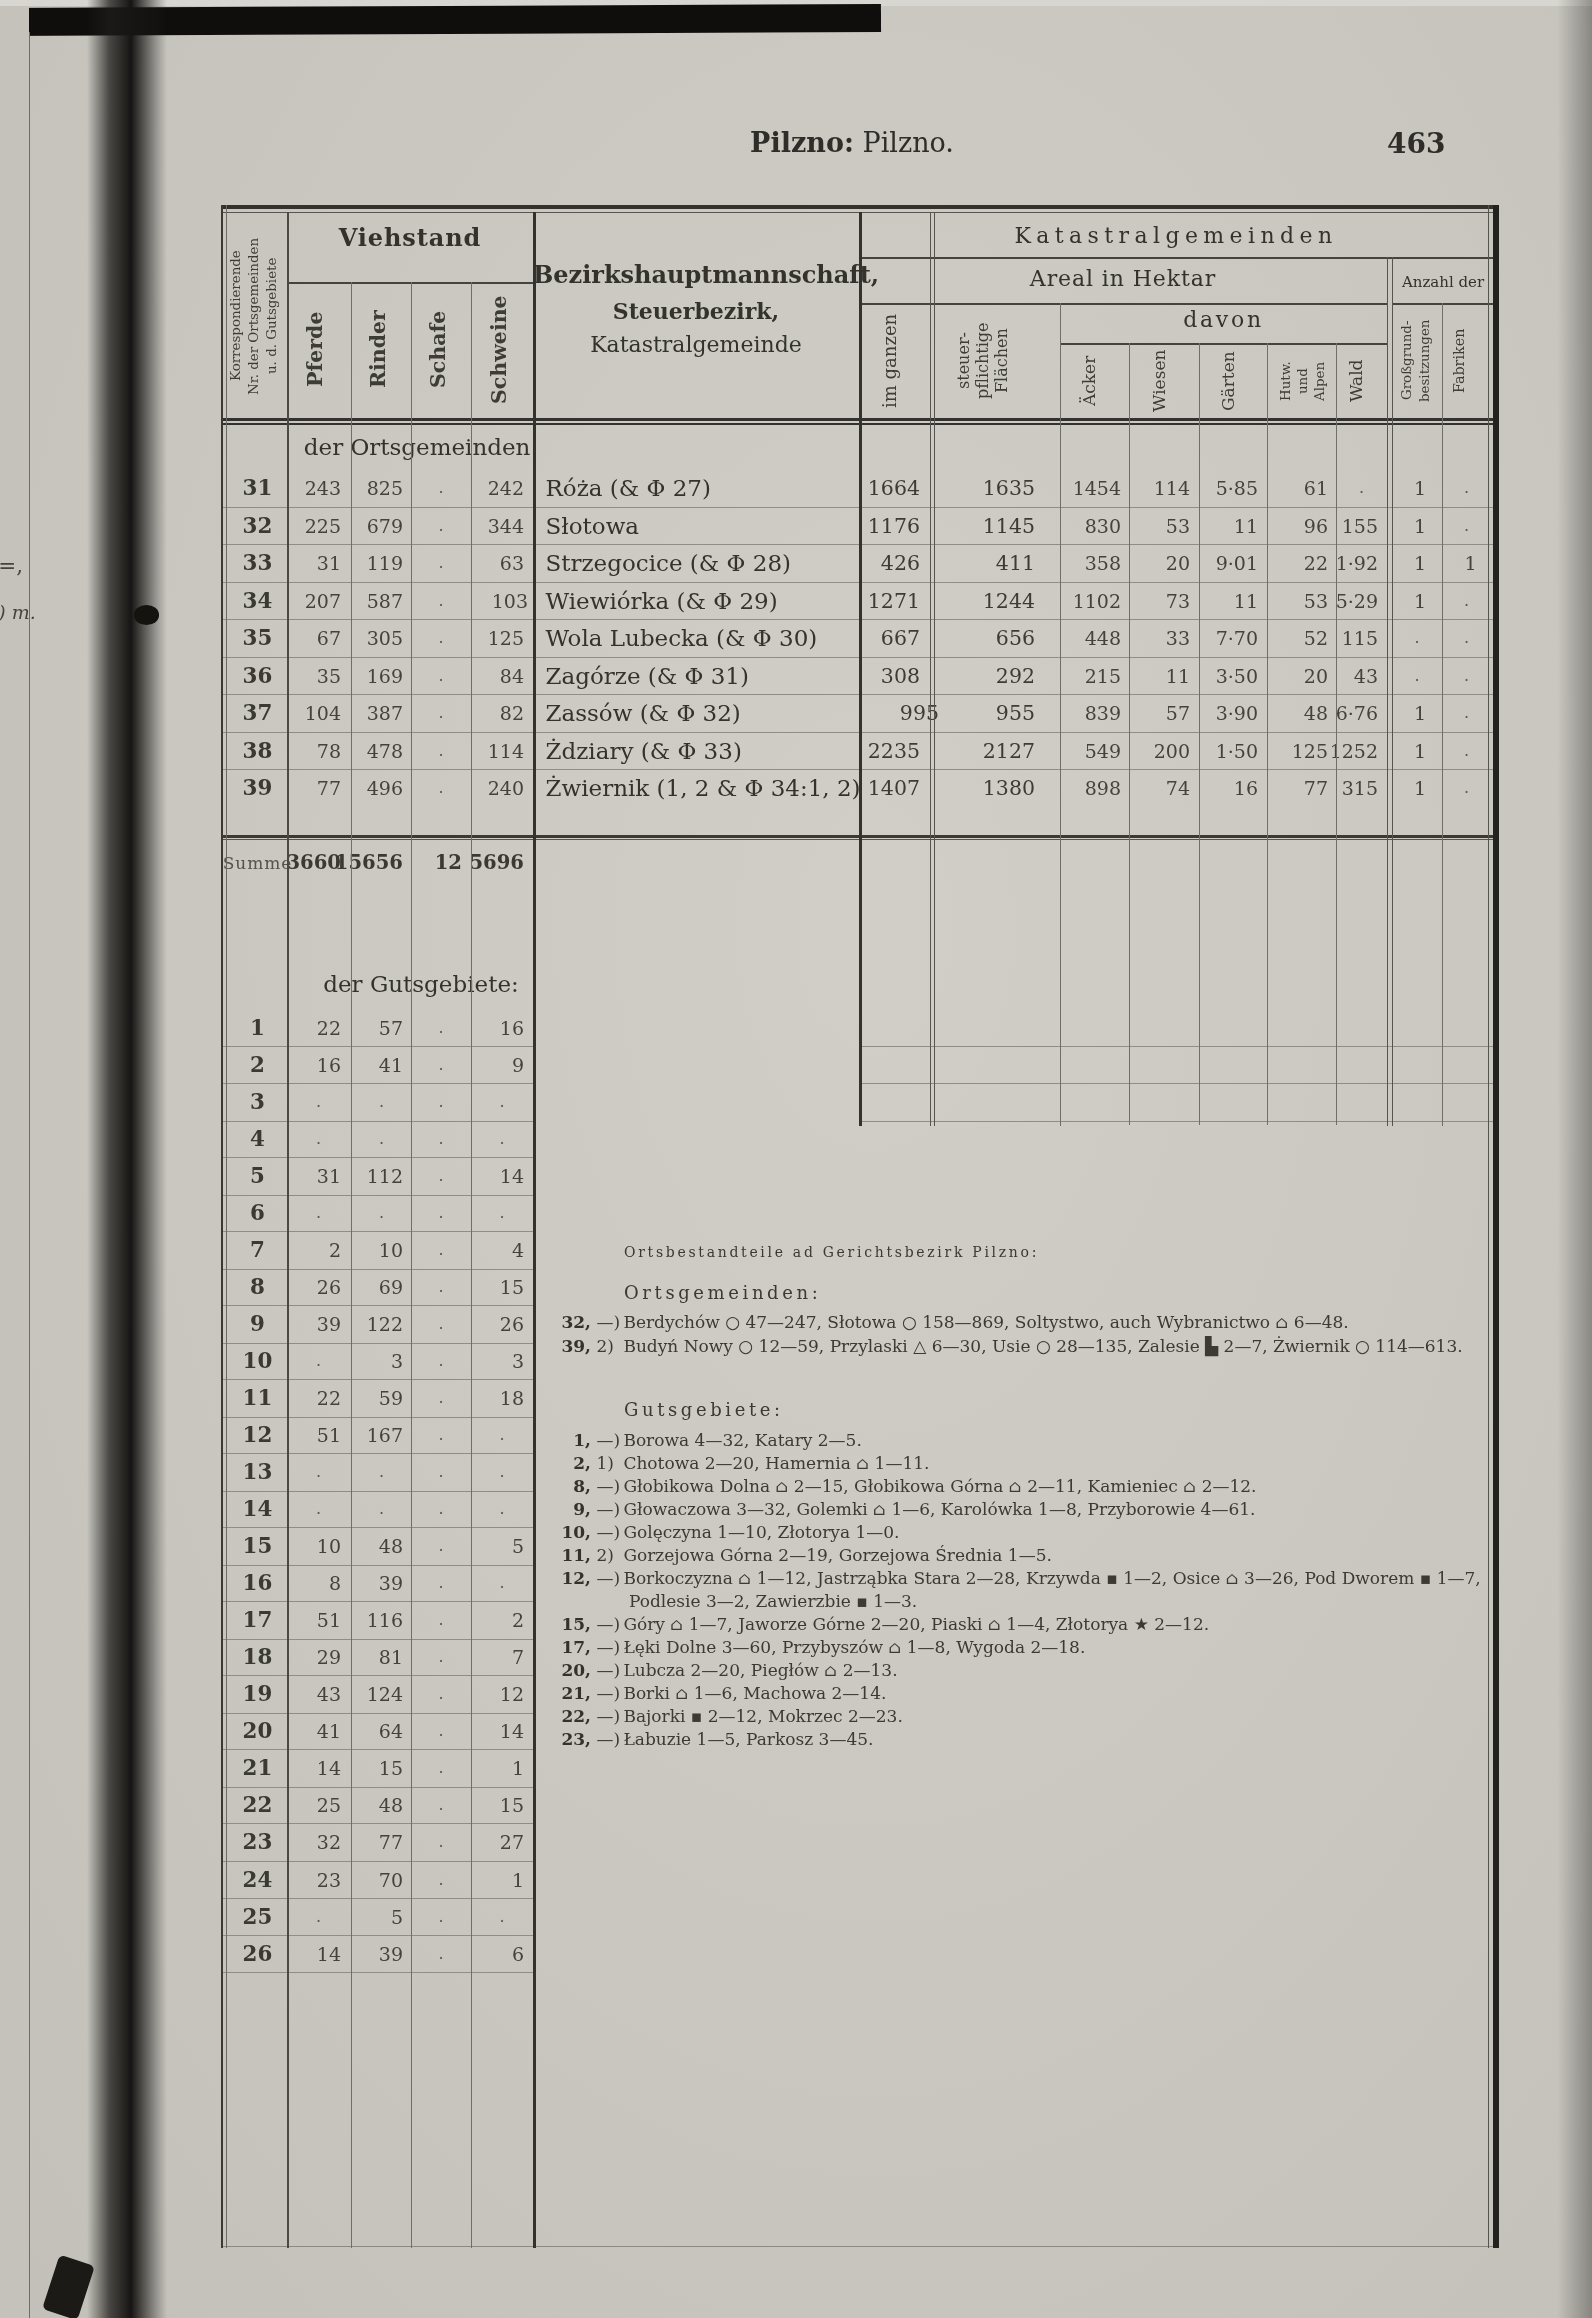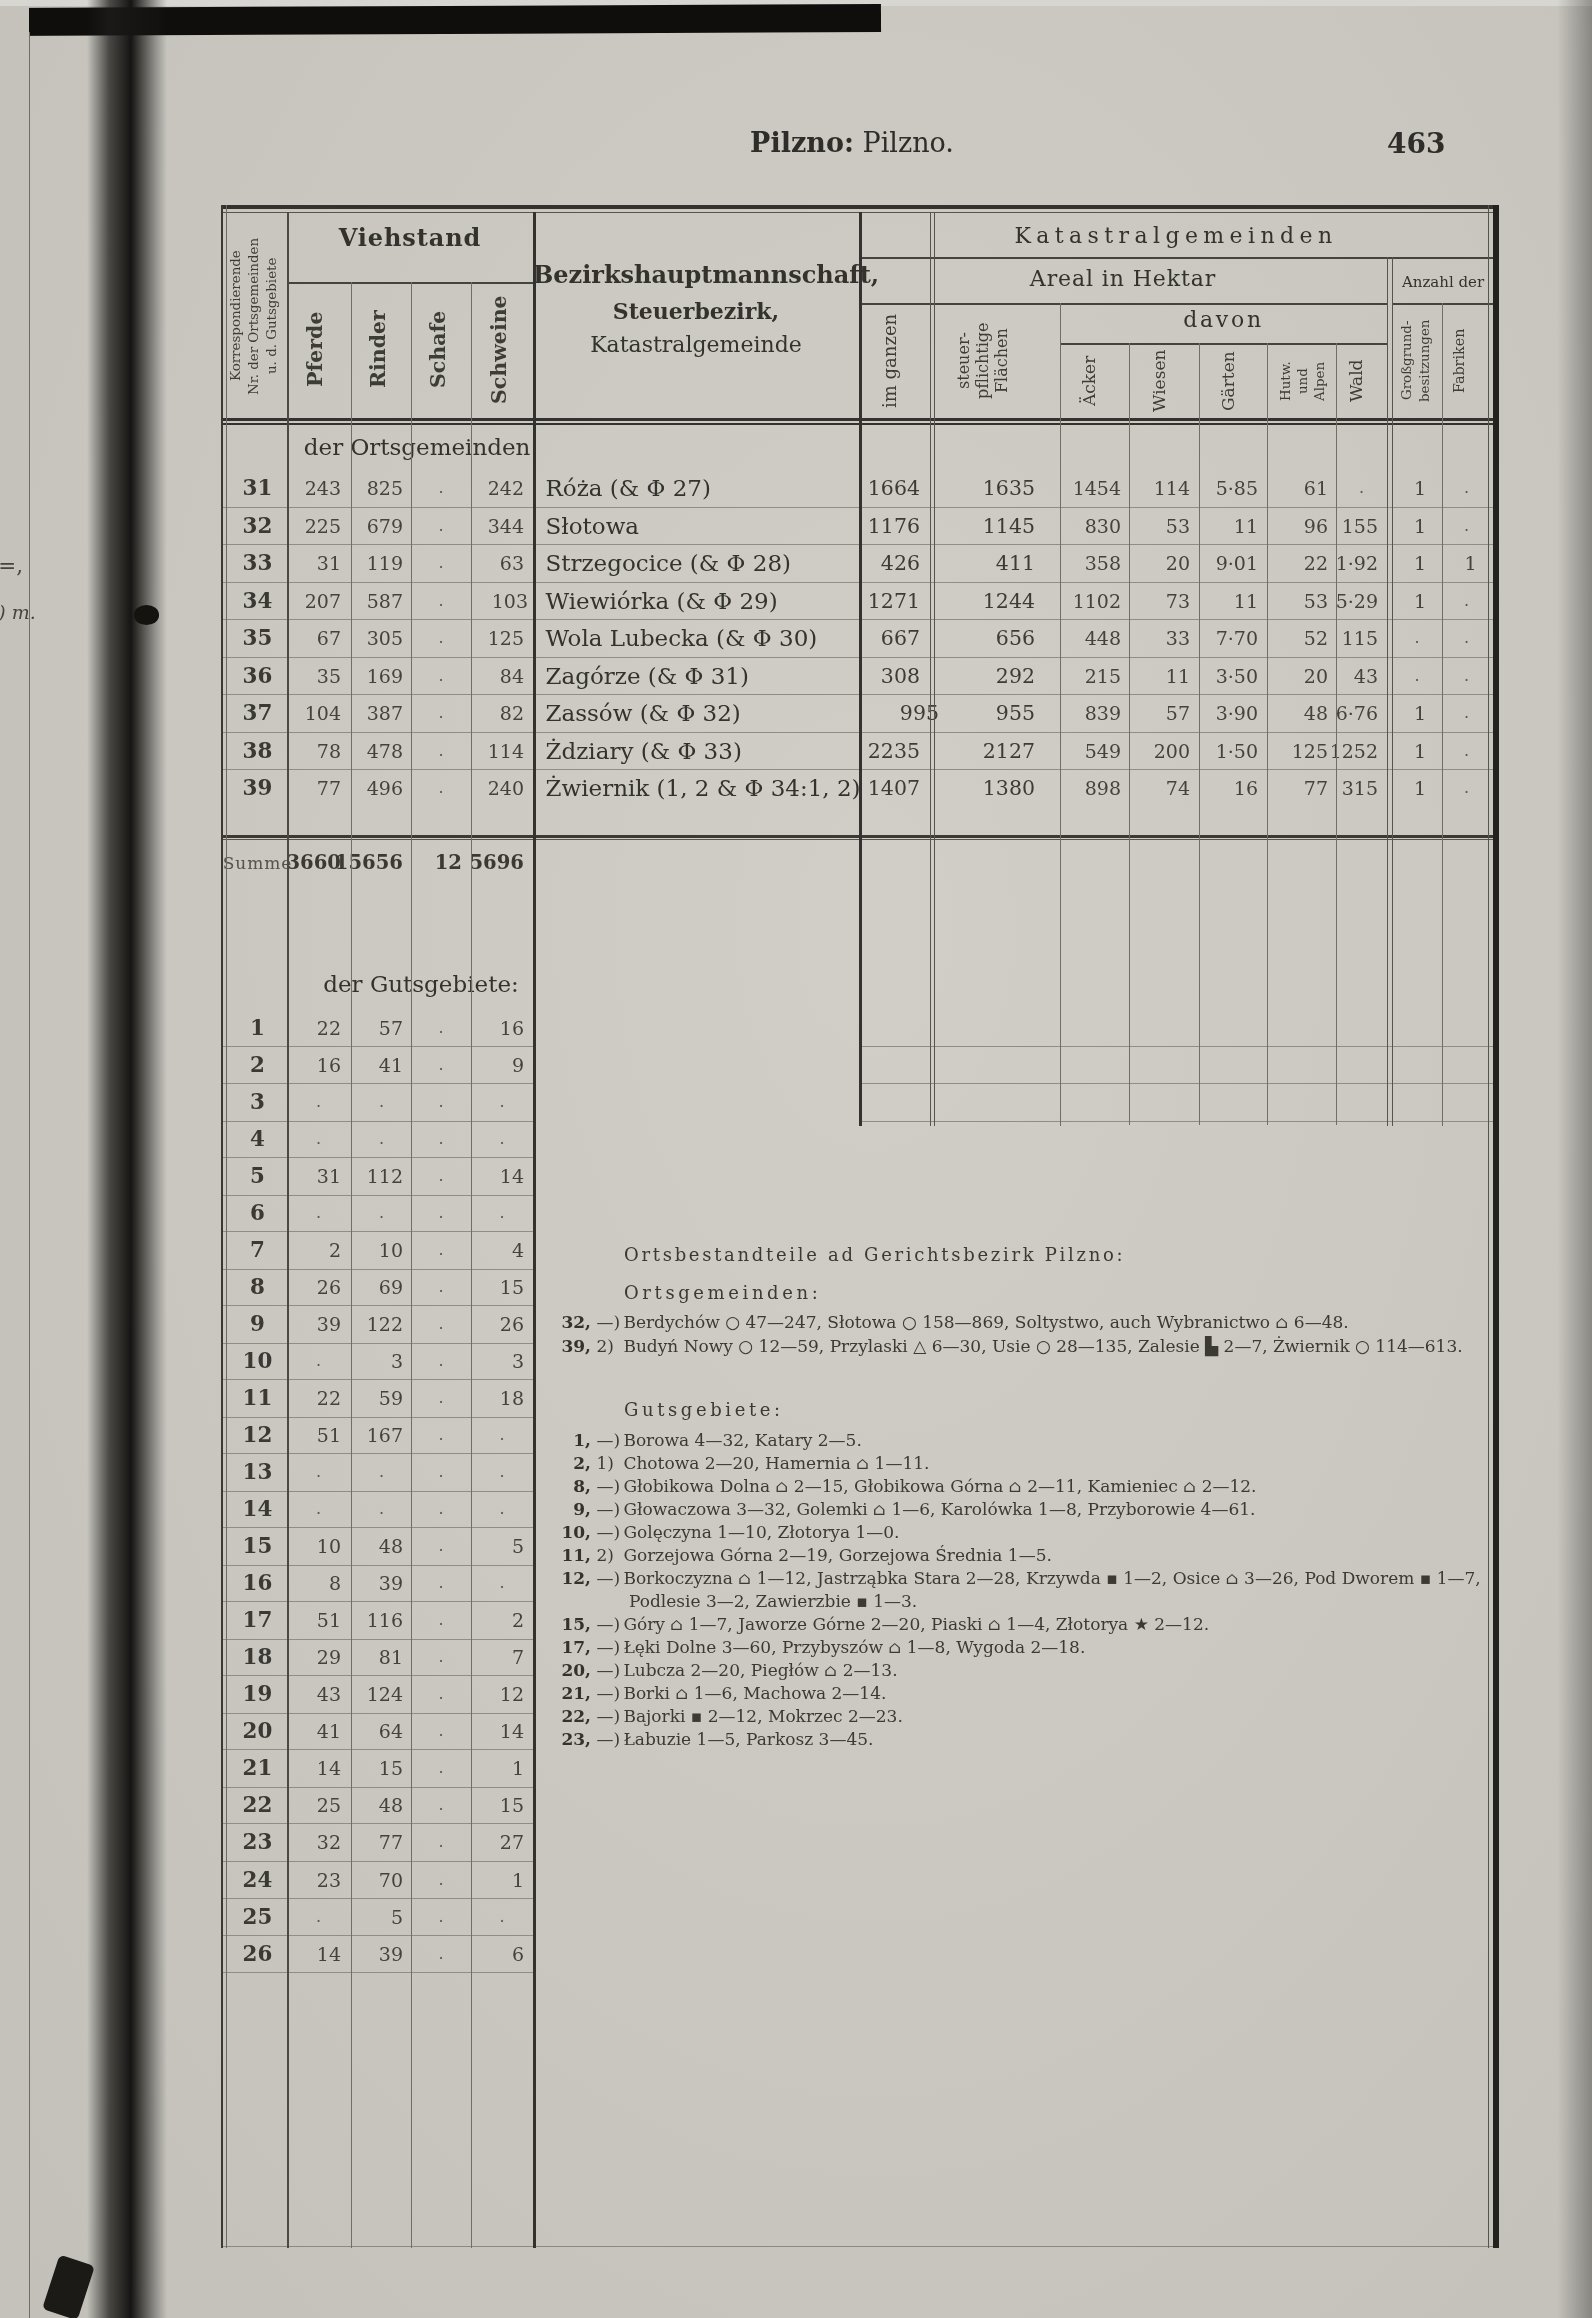--- a/index.html
+++ b/index.html
@@ -18,21 +18,21 @@
   .cell.gr{padding-right:16px;}
   .cell.fa{padding-right:14.3px;}
   .cell.nr{justify-content:center;padding:0;font-size:21.4px;font-weight:600;color:#3a3934;}
   .cell.name{justify-content:flex-start;padding-left:12.5px;padding-right:0;
              font-size:23px;color:#33322d;white-space:nowrap;}
   .cell.dot{justify-content:center;padding:0;font-size:16px;color:#595851;}
   .cell.sum{font-size:19.6px;font-weight:600;color:#3a3934;}
   .summe-label{position:absolute;display:flex;align-items:center;justify-content:center;
                font-size:17px;letter-spacing:0.9px;color:#54534c;}
   .section-label{position:absolute;text-align:center;font-size:23px;color:#33322d;}
-  .fn-title{position:absolute;font-size:18px;letter-spacing:2.7px;font-weight:500;color:#3a3934;}
+  .fn-title{position:absolute;font-size:14px;letter-spacing:2.7px;font-weight:500;color:#3a3934;}
   .fn-heading{position:absolute;font-size:18px;letter-spacing:3.6px;font-weight:500;color:#3a3934;}
   .fn-block{position:absolute;font-size:17px;color:#3b3a35;}
   .fn-item{padding-left:79px;text-indent:-79px;}
   .fn-num{display:inline-block;width:41px;text-align:right;text-indent:0;
           font-weight:bold;margin-right:5.4px;color:#33322d;}
   .fn-ref{display:inline-block;width:27px;text-indent:0;}
   .page-title{position:absolute;left:705px;top:127px;width:294px;text-align:center;
               font-size:27px;color:#2e2d29;white-space:nowrap;}
   .page-num{position:absolute;left:1387px;top:127px;font-size:28px;font-weight:600;color:#2e2d29;}
 </style>

